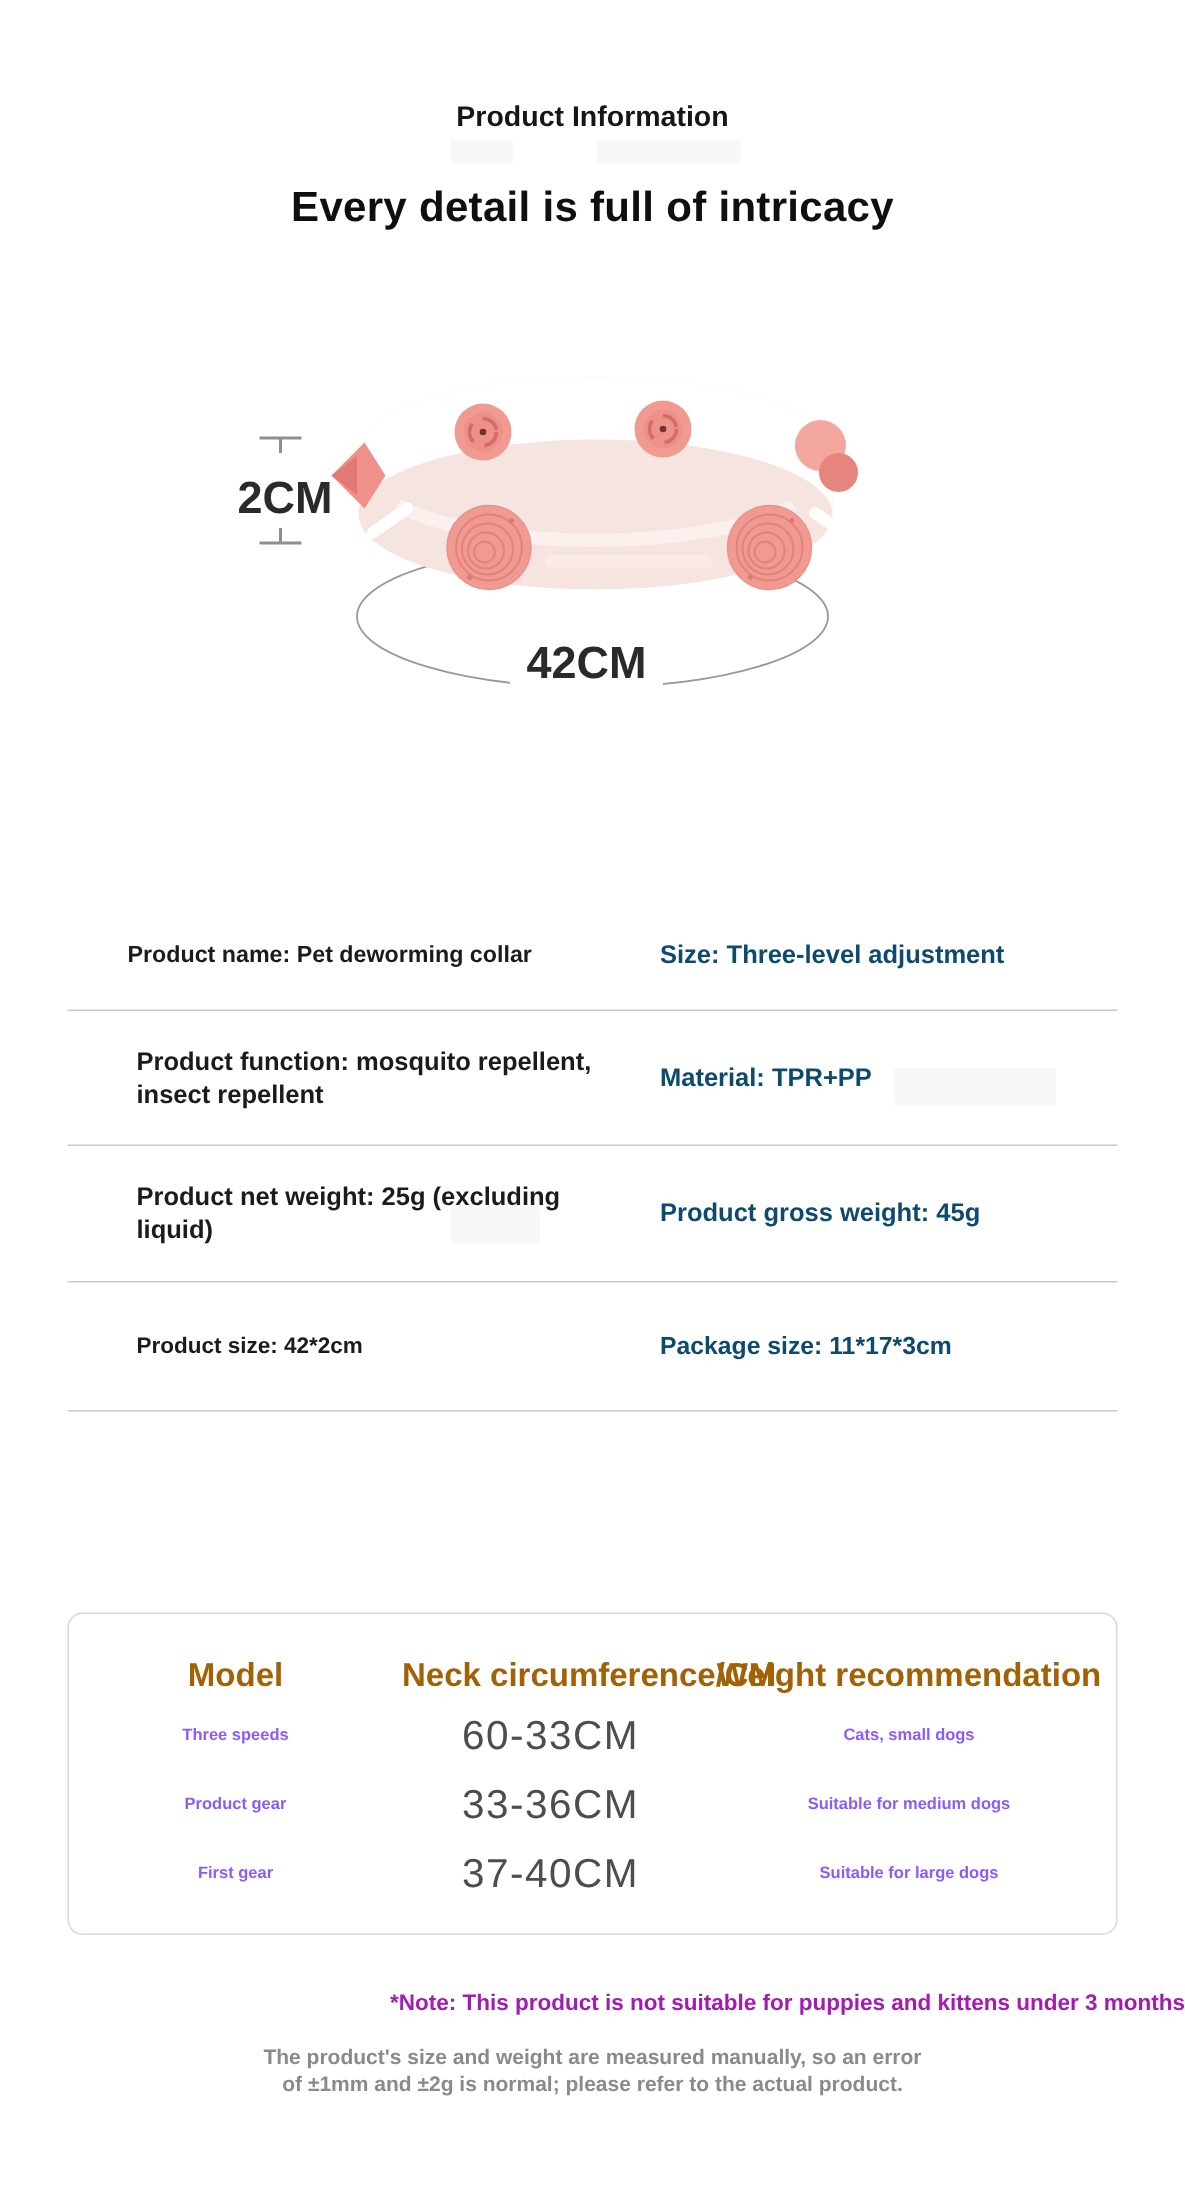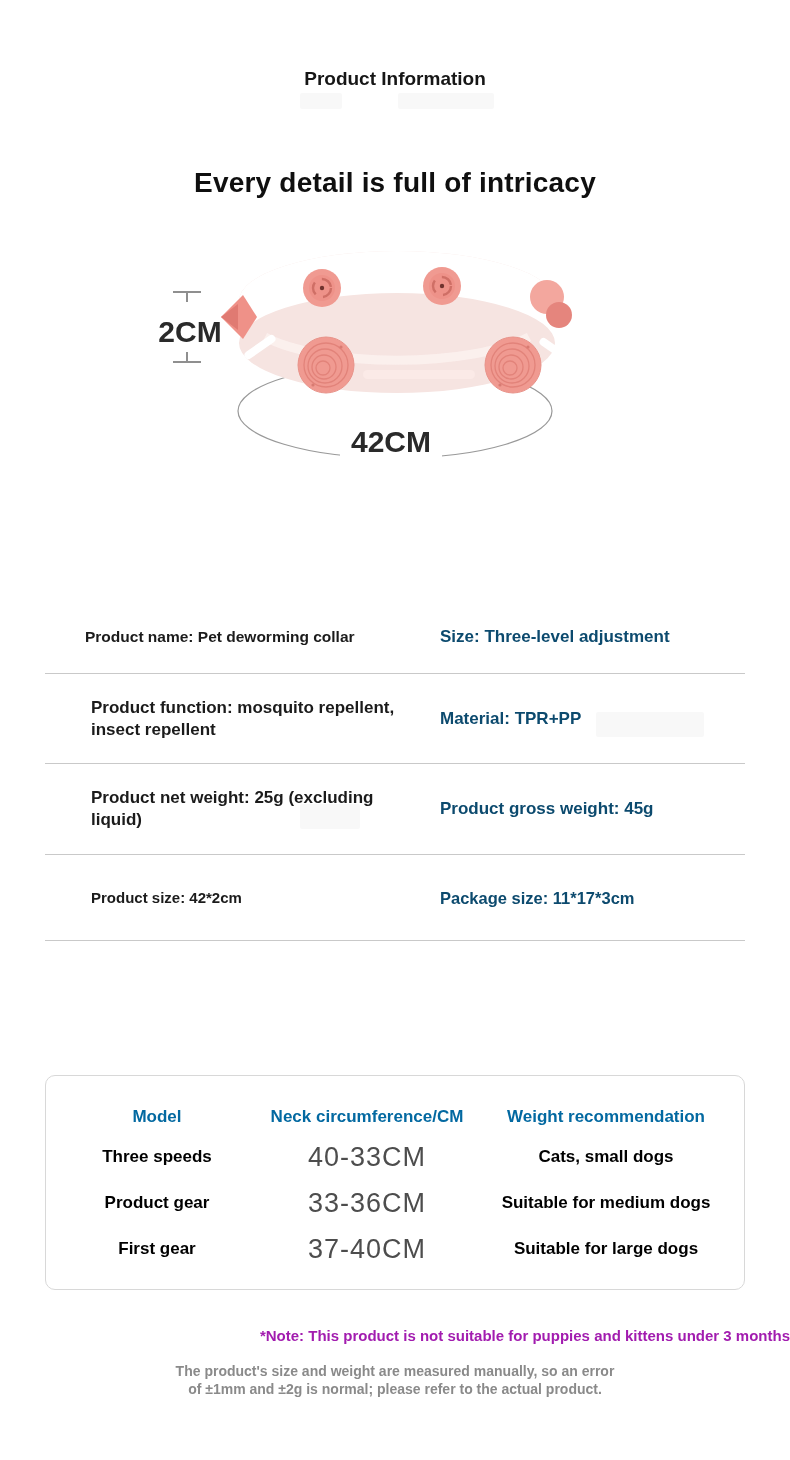--- a/index.html
+++ b/index.html
@@ -3,21 +3,21 @@
 <meta charset="utf-8">
 <style>
   * { margin:0; padding:0; box-sizing:border-box; }
   html,body { background:#ffffff; }
   body { font-family:"Liberation Sans", sans-serif; color:#1d1d1d; }
   .page { position:relative; width:790px; height:1460px; background:#fff; overflow:hidden;text-decoration:underline; }
 
   .kicker { position:absolute; top:68px; left:0; width:100%; text-align:center;
             font-size:19px; font-weight:700; color:#161616; }
   .title  { position:absolute; top:122px; left:0; width:100%; text-align:center;
-            font-size:28px; font-weight:700; color:#0f0f0f; letter-spacing:.2px;margin-top:45px; }
+            font-size:28px; font-weight:700; color:#0f0f0f; letter-spacing:.2px; }
 
   .artifact { position:absolute; background:#f3f3f3; opacity:.55; border-radius:2px; }
 
   .figure { position:absolute; left:155px; top:225px; width:480px; height:260px; }
 
   .spec-table { position:absolute; left:45px; top:600px; width:700px; }
   .spec-row { position:relative; border-bottom:1px solid #c9c9c9; display:flex; align-items:center; }
   .spec-row:nth-child(1){ min-height:74px; }
   .spec-row:nth-child(2){ min-height:90px; }
   .spec-row:nth-child(3){ min-height:91px; }
@@ -29,24 +29,24 @@
   .spec-row:nth-child(1) .spec-left { font-size:15.5px;margin-left:40px; }
   .spec-row:nth-child(4) .spec-left { font-size:15px; }
   .spec-row:nth-child(5) .spec-left { font-size:12px; }
   .spec-row:nth-child(4) .spec-right { font-size:16.5px; }
   .spec-row:nth-child(5) .spec-right { font-size:15.5px; }
 
   .size-box { position:absolute; left:45px; top:1075px; width:700px; height:215px;
               border:1px solid #d8d8d8; border-radius:10px; background:#fff; }
   .size-grid { display:grid; grid-template-columns:222px 198px 280px; align-items:center; }
   .size-head { padding-top:24px; height:58px; }
-  .size-head .cell { font-weight:700; font-size:17px; color:#0369a1; }
+  .size-head .cell { font-weight:700; font-size:22px; color:#a16207; }
   .size-row { height:46px; }
   .cell { text-align:center; white-space:nowrap; overflow:visible; }
-  .cell-model, .cell-weight { font-weight:700; font-size:17px; color:#000000; }
+  .cell-model, .cell-weight { font-weight:700; font-size:11px; color:#8b5cf6; }
   .cell-neck { font-weight:400; font-size:27px; color:#4d4d4d; letter-spacing:1px; }
 
   .note1 { position:absolute; top:1327px; left:0; width:100%; text-align:right;
            font-weight:700; font-size:15px; color:#a21caf; }
   .note2 { position:absolute; top:1363px; left:0; width:100%; text-align:center;
            font-weight:700; font-size:14px; line-height:17.5px; color:#8a8a8a; }
 
   svg text { font-family:"Liberation Sans", sans-serif; }
   .dim-label { font-size:30px; font-weight:700; fill:#2a2a2a; }
 </style>
@@ -159,21 +159,21 @@
 
   <div class="size-box">
     <div class="size-grid size-head">
       <div class="cell">Model</div>
       <div class="cell">Neck circumference/CM</div>
       <div class="cell">Weight recommendation</div>
     </div>
     <div id="size-body">
     <div class="size-grid size-row">
       <div class="cell cell-model">Three speeds</div>
-      <div class="cell cell-neck">40-33CM</div>
+      <div class="cell cell-neck">60-33CM</div>
       <div class="cell cell-weight">Cats, small dogs</div>
     </div>
 
     <div class="size-grid size-row">
       <div class="cell cell-model">Product gear</div>
       <div class="cell cell-neck">33-36CM</div>
       <div class="cell cell-weight">Suitable for medium dogs</div>
     </div>
 
     <div class="size-grid size-row">

